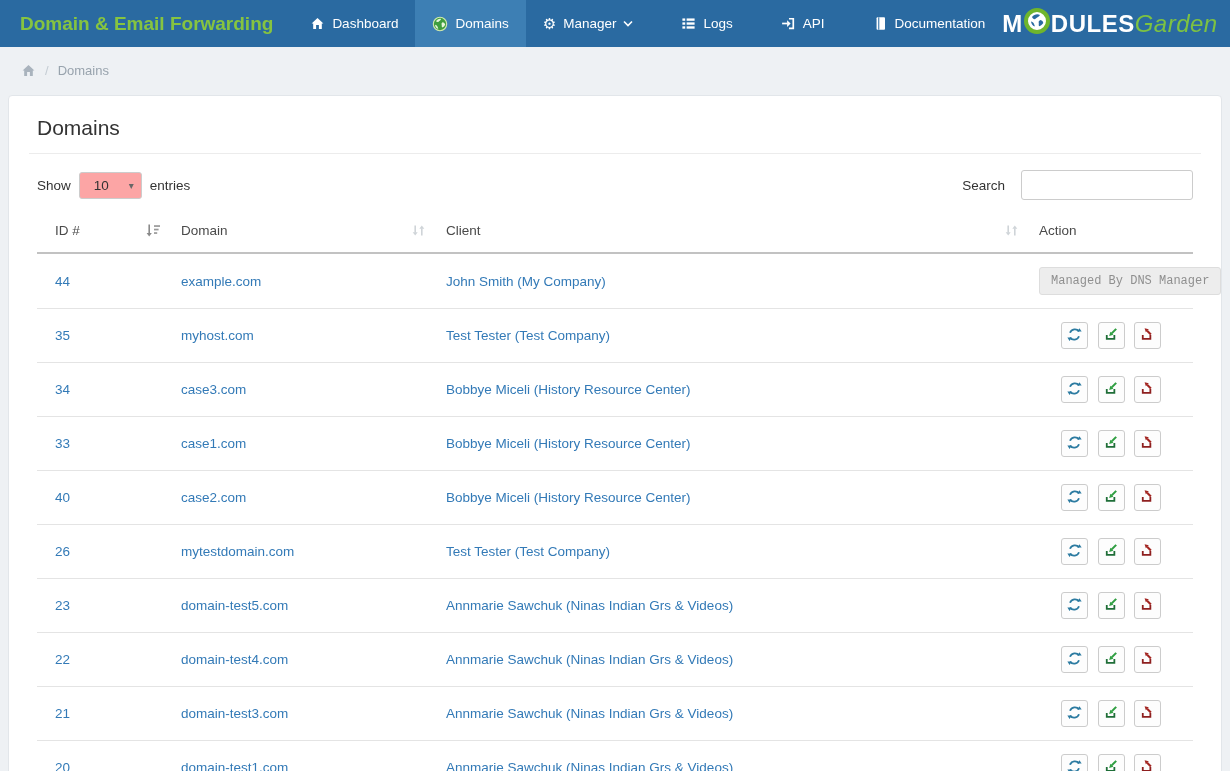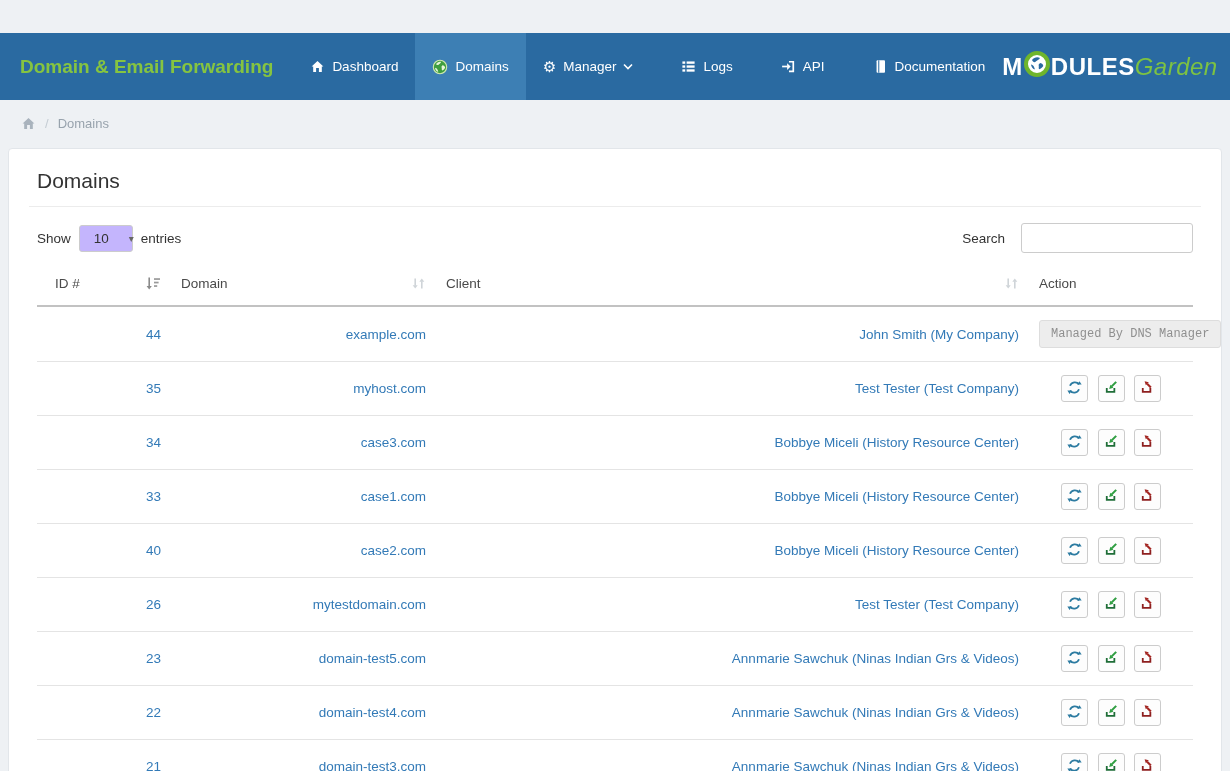--- a/index.html
+++ b/index.html
@@ -1,21 +1,21 @@
 <!DOCTYPE html>
 <html><head>
 <meta charset="utf-8">
 <style>
   * { margin:0; padding:0; box-sizing:border-box; }
   html,body { width:1230px; height:771px; }
   body { font-family:"Liberation Sans", sans-serif; background:#eef1f4; overflow:hidden; }
   .viewport { width:1230px; height:771px; position:relative; }
 
   
-  .navbar { height:67px; background:#2a6aa1; display:flex; align-items:stretch; color:#fff;margin-top:33px; }
+  .navbar { height:47px; background:#2a6aa1; display:flex; align-items:stretch; color:#fff; }
   .brand { font-size:19px; font-weight:bold; color:#86c440; display:flex; align-items:center; padding-left:20px; margin-right:20px; white-space:nowrap; }
   .nav-items { display:flex; align-items:stretch; }
   .nav-item { display:flex; align-items:center; gap:7px; padding:0 17px; font-size:13.5px; color:#ffffff; cursor:pointer; white-space:nowrap; text-decoration:none; }
   .nav-item.active { background:#3d7fb4; }
   .nav-item .glyph { display:inline-flex; align-items:center; }
   .nav-item.gap { margin-left:14px; }
   .gear-glyph { font-size:15px; line-height:1; }
   .logo { margin-left:auto; display:flex; align-items:center; padding-right:22px; font-size:24px; letter-spacing:0.5px; white-space:nowrap; }
   .logo .white { color:#fff; font-weight:bold; }
   .logo .green { color:#7dc242; font-weight:normal; font-style:italic; }
@@ -27,32 +27,32 @@
   .crumb-home { display:inline-flex; color:#a9b3bd; cursor:pointer; }
   .crumb-link { color:#98a3ad; cursor:pointer; }
 
   
   .panel { margin:1px 8px 0 8px; background:#fff; border:1px solid #e2e6ea; border-radius:4px; padding:18px 20px 20px; }
   .page-title { font-size:21px; color:#333; font-weight:normal; margin:2px 0 13px 8px; }
   .title-rule { border:none; border-top:1px solid #ececec; margin:0 0 16px 0; }
 
   
   .controls { display:flex; align-items:center; margin:0 8px 14px 8px; font-size:13.5px; color:#333; }
-  .select-box { display:inline-flex; align-items:center; justify-content:space-between; width:54px; height:27px; border:1px solid #ccc; border-radius:3px; margin:0 8px; padding:0 7px 0 14px; cursor:pointer; background:#c4b5fd;gap:20px; }
+  .select-box { display:inline-flex; align-items:center; justify-content:space-between; width:63px; height:27px; border:1px solid #ccc; border-radius:3px; margin:0 8px; padding:0 7px 0 14px; cursor:pointer; background:#fca5a5;gap:20px; }
   .select-box .caret { color:#666; font-size:10px; }
   .search-wrap { margin-left:auto; display:flex; align-items:center; gap:16px; }
   .search-input { width:172px; height:30px; border:1px solid #ccc; border-radius:3px; padding:0 8px; font-size:13.5px; outline:none; }
 
   
   table.grid { width:calc(100% - 16px); margin:0 8px; border-collapse:collapse; table-layout:fixed; }
   .grid thead th { text-align:left; font-weight:normal; color:#4a4a4a; font-size:13.5px; padding:9px 10px 14px 10px; border-bottom:2px solid #c2c2c2; }
   .grid thead th .th-inner { display:flex; align-items:center; justify-content:space-between; }
   .grid thead th.c-action { text-align:center; }
   .grid thead th.c-action .th-inner { }
-  .grid td { padding:13px 10px; font-size:13.5px; border-bottom:1px solid #e4e4e4; color:#337ab7;text-align:right; }
+  .grid td { padding:13px 10px; font-size:13.5px; border-bottom:1px solid #e4e4e4; color:#337ab7; }
   .grid td.c-id { padding-left:18px; }
   .grid thead th.c-id { padding-left:18px; }
   .grid td a { color:#337ab7; text-decoration:none; cursor:pointer; }
   .grid td.c-action { text-align:center; }
   .sort-glyph { display:inline-flex; }
 
   .managed-btn { display:inline-block; padding:6px 11px; font-size:12px; color:#8f8f8f; background:#ededed; border:1px solid #ddd; border-radius:3px; cursor:default; white-space:nowrap;font-family:Liberation Mono, monospace; }
   .icon-btn { display:inline-flex; align-items:center; justify-content:center; width:27px; height:27px; background:#fdfdfd; border:1px solid #ccc; border-radius:3px; margin:0 3px; cursor:pointer; vertical-align:middle; }
 </style>
 </head>

